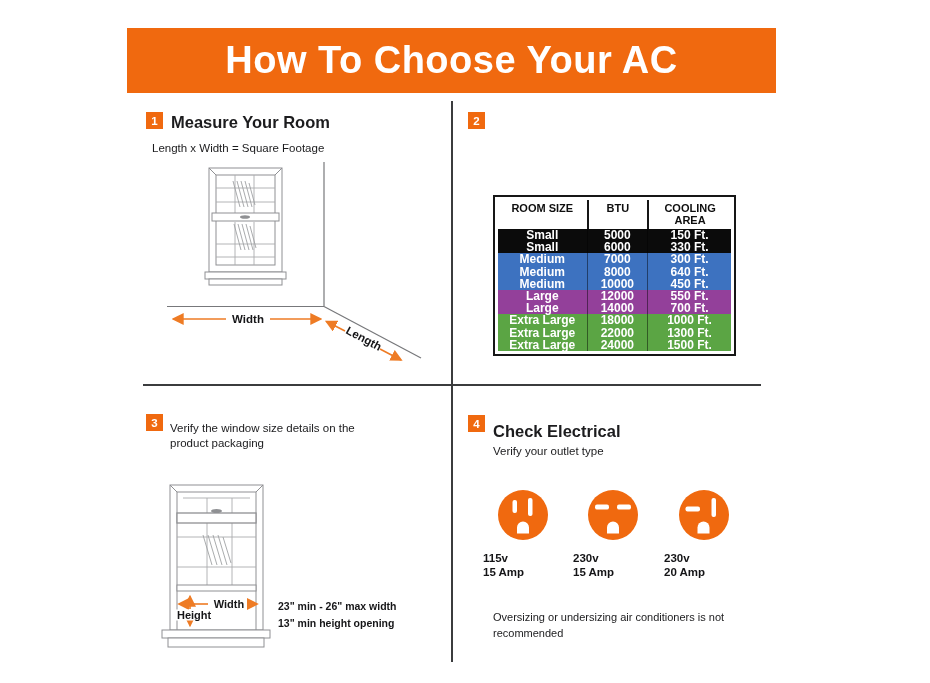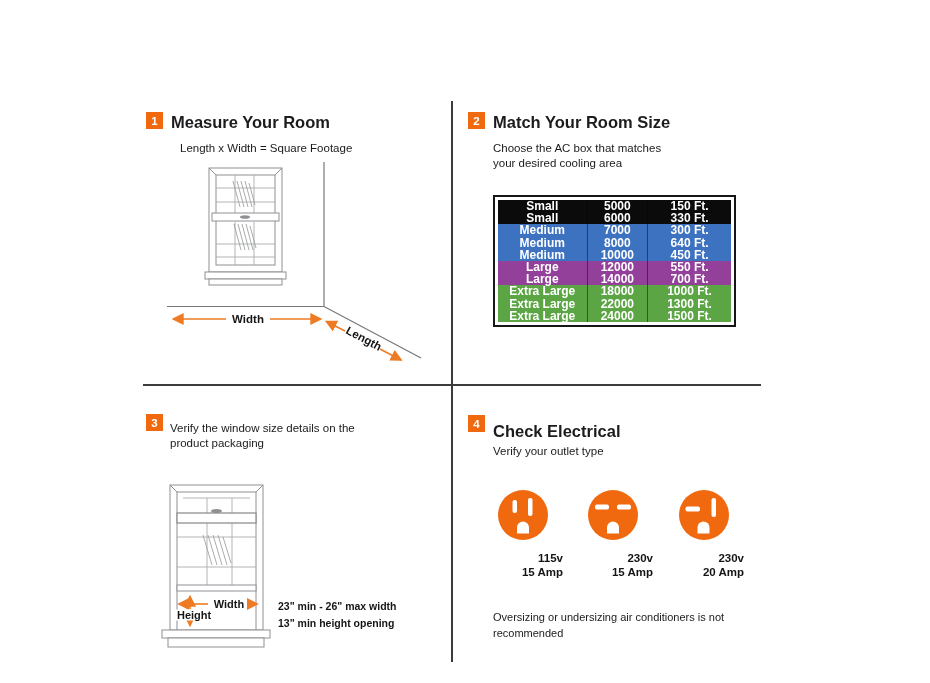--- a/index.html
+++ b/index.html
@@ -15,21 +15,21 @@
   
   .vdiv{position:absolute;left:451px;top:101px;width:2px;height:561px;background:#3b3c3e;}
   .hdiv{position:absolute;left:143px;top:384px;width:618px;height:2px;background:#3b3c3e;}
 
   
   .badge{position:absolute;width:17px;height:17px;background:var(--c-orange,#F0690F);
          color:#fff;font-size:11.5px;font-weight:bold;display:flex;align-items:center;justify-content:center;}
   .sec-title{position:absolute;margin:0;font-size:16.5px;font-weight:bold;color:#1c1c1e;white-space:nowrap;}
   .sec-sub{position:absolute;margin:0;font-size:11.5px;line-height:15px;color:#1b1b1d;}
 
-  #badge1{left:146px;top:112px}  #title1{left:171px;top:113px}  #sub1{left:180px;top:141px}
+  #badge1{left:146px;top:112px}  #title1{left:171px;top:113px}  #sub1{left:152px;top:141px}
   #badge2{left:468px;top:112px}  #title2{left:493px;top:113px}  #sub2{left:493px;top:141px;width:185px}
   #badge3{left:146px;top:414px}  #title3{left:171px;top:415px}  #sub3{left:170px;top:421px;width:210px}
   #badge4{left:468px;top:415px}  #title4{left:493px;top:422px}  #sub4{left:493px;top:444px}
 
   
   .svg-abs{position:absolute;}
   #svg-room{left:140px;top:158px;}
   #svg-window3{left:155px;top:478px;}
 
   
@@ -40,33 +40,36 @@
   .t-head .th + .th{border-left:2px solid #161616;}
   .t-row{display:grid;grid-template-columns:38% 26% 36%;height:12.2px;}
   .t-row .td{font-size:12px;font-weight:bold;color:#fff;text-align:center;line-height:12.3px;}
   .t-row .td + .td{border-left:1px solid rgba(0,0,0,.45);}
 
   
   .size-note{position:absolute;left:278px;top:598px;font-size:10.5px;font-weight:bold;
              line-height:17px;color:#161618;white-space:nowrap;}
 
   
-  .outlet{position:absolute;top:490px;width:80px;text-align:right;}
+  .outlet{position:absolute;top:490px;width:80px;text-align:left;}
   #outlet1{left:483px} #outlet2{left:573px} #outlet3{left:664px}
   .outlet-circle{width:50px;height:50px;border-radius:50%;background:var(--c-orange,#F0690F);margin:0 auto;}
   .outlet-label{margin-top:11px;font-size:11.5px;font-weight:bold;line-height:14px;color:#141416;}
 
   .elec-note{position:absolute;left:493px;top:609px;width:235px;margin:0;
              font-size:11px;line-height:16px;color:#1b1b1d;}
 </style>
 </head>
 <body>
 
 <div class="canvas">
 
+  <header class="banner">
+    <h1>How To Choose Your AC</h1>
+  </header>
 
   <div class="vdiv"></div>
   <div class="hdiv"></div>
 
   <span class="badge" id="badge1">1</span>
   <h2 class="sec-title" id="title1">Measure Your Room</h2>
   <p class="sec-sub" id="sub1">Length x Width = Square Footage</p>
 
   <svg class="svg-abs" id="svg-room" width="300" height="218" viewBox="0 0 300 218">
     <defs>
@@ -121,24 +124,27 @@
     <text x="108" y="165" text-anchor="middle" font-size="11.5" font-weight="bold" fill="#161618">Width</text>
 
     <g stroke="#EE7B24" stroke-width="1.6">
       <line x1="186.5" y1="163.5" x2="205" y2="173" marker-start="url(#ah)"></line>
       <line x1="240" y1="191" x2="261" y2="202" marker-end="url(#ah)"></line>
     </g>
     <text transform="translate(222,184) rotate(28)" text-anchor="middle" font-size="11.5" font-weight="bold" fill="#161618">Length</text>
   </svg>
 
   <span class="badge" id="badge2">2</span>
-  <h2 class="sec-title" id="title2">Match Your Room Size</h2>
-  <p class="sec-sub" id="sub2">Choose the AC box that matches your desired cooling area</p>
 
   <div class="ac-table">
+    <div class="t-head">
+      <div class="th">ROOM SIZE</div>
+      <div class="th">BTU</div>
+      <div class="th">COOLING AREA</div>
+    </div>
     <div class="t-row" style="background-color: rgb(11, 11, 11);">
       <div class="td">Small</div>
       <div class="td">5000</div>
       <div class="td">150 Ft.</div>
     </div>
     <div class="t-row" style="background-color: rgb(11, 11, 11);">
       <div class="td">Small</div>
       <div class="td">6000</div>
       <div class="td">330 Ft.</div>
     </div>

